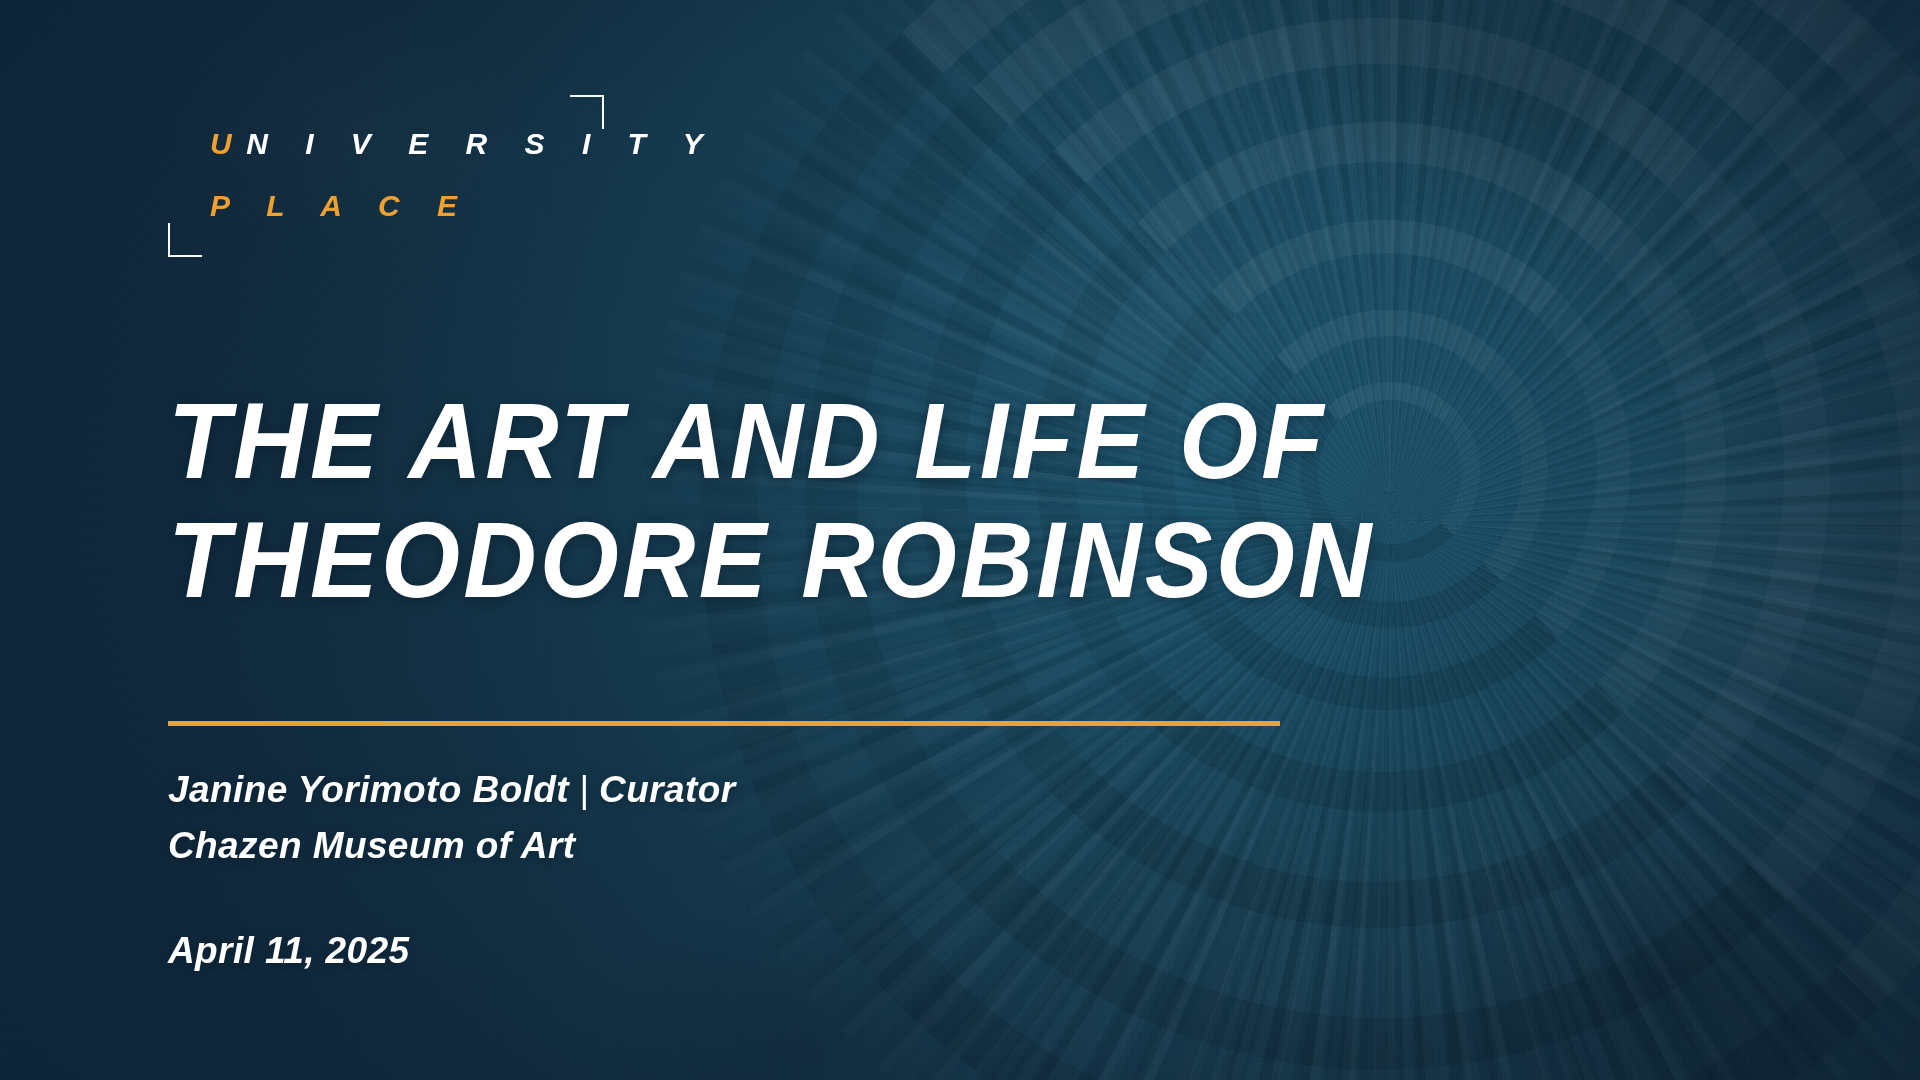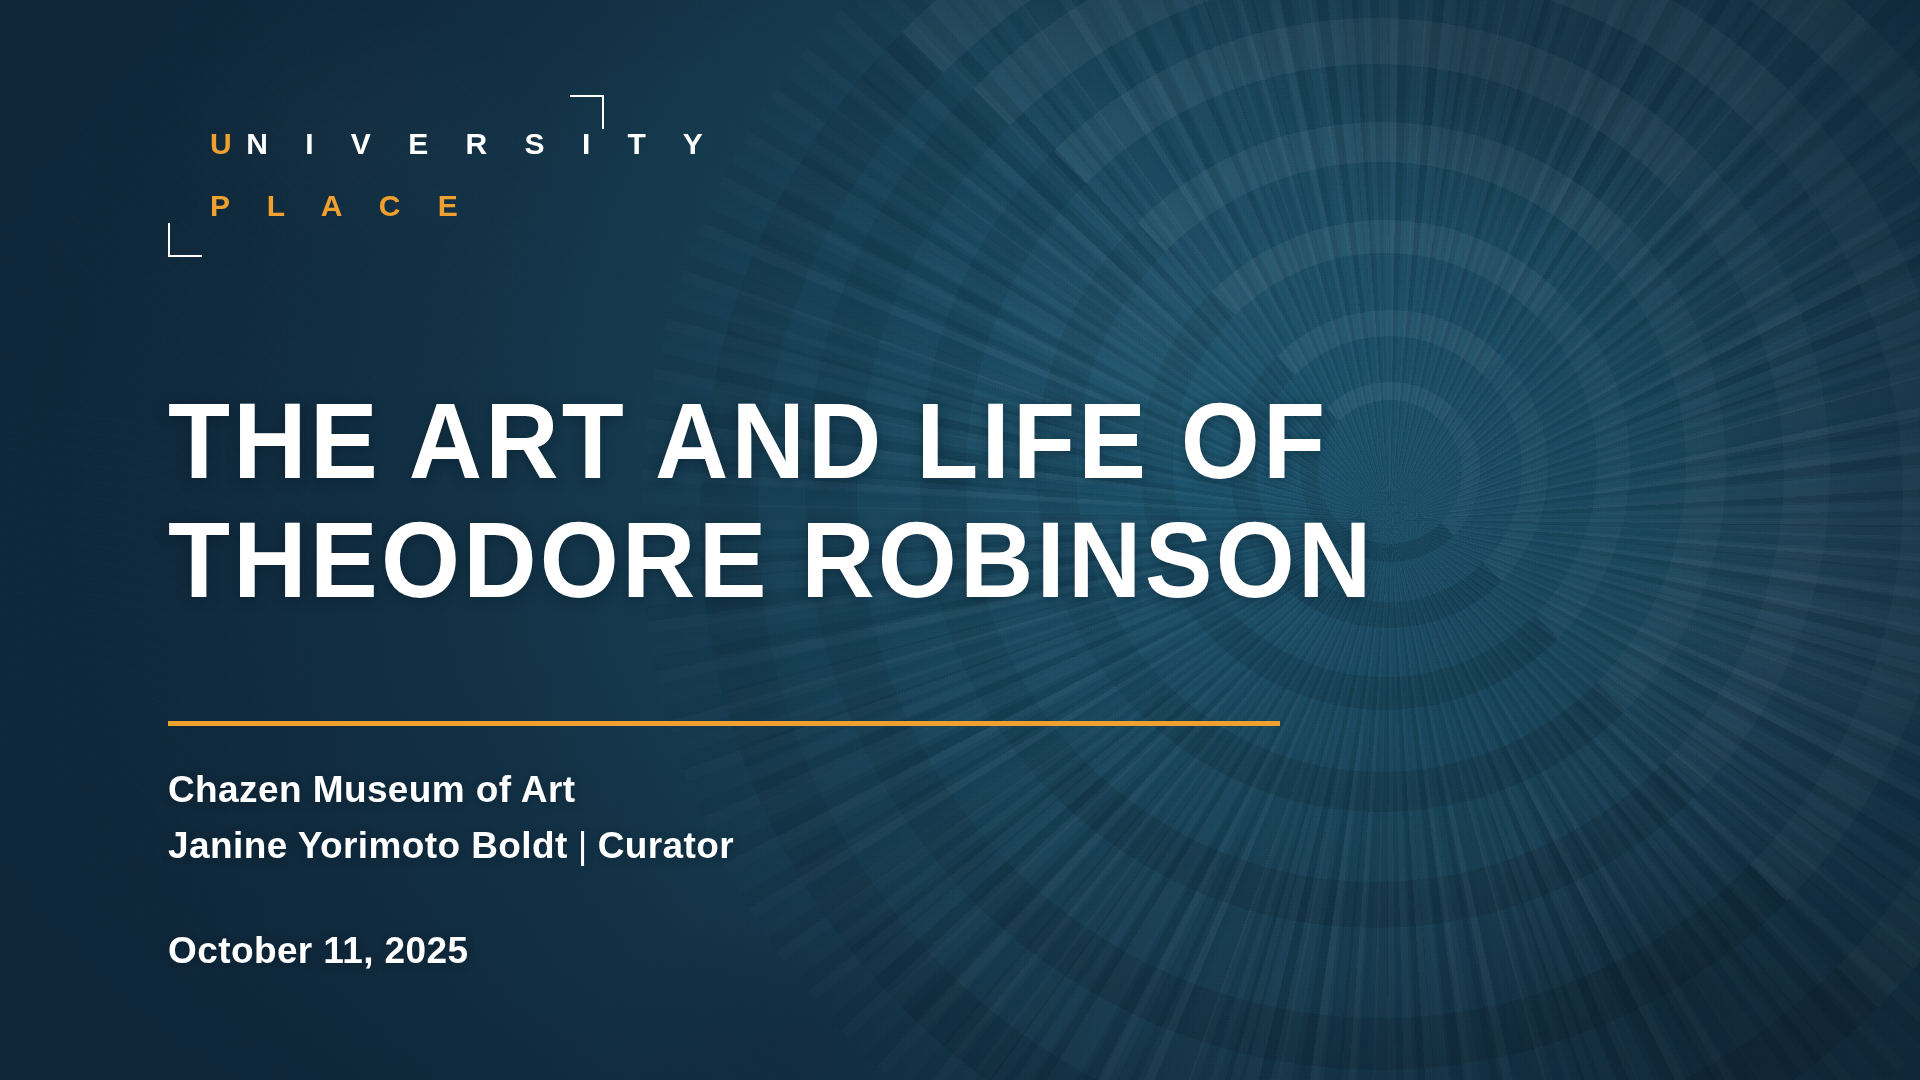--- a/index.html
+++ b/index.html
@@ -5,20 +5,21 @@
 <style>
   * { margin:0; padding:0; box-sizing:border-box; }
   html, body { width:1920px; height:1080px; overflow:hidden; background:#12293d; }
   body { font-family:"Liberation Sans", sans-serif; }
 
   #slide {
     position:relative;
     width:1920px; height:1080px;
     overflow:hidden;
     background:#b91c1c;
+    font-style:italic;
   }
 
   
   .bg-base {
     position:absolute; inset:0;
     background:
       radial-gradient(ellipse 1150px 900px at 61% 40%, #1d5670 0%, #1a4c64 28%, #174055 52%, #143449 76%, #122c3f 100%);
   }
   
   .fossil {
@@ -213,20 +214,20 @@
     </div>
 
     <h1 class="headline">
       <span class="hl">THE ART AND LIFE OF</span>
       <span class="hl">THEODORE ROBINSON</span>
     </h1>
 
     <div class="rule"></div>
 
     <div class="credits">
+      <span class="cl"><span>Janine Yorimoto Boldt</span><span class="sep">|</span><span>Curator</span></span>
       <span class="cl">Chazen Museum of Art</span>
-      <span class="cl"><span>Janine Yorimoto Boldt</span><span class="sep">|</span><span>Curator</span></span>
     </div>
 
-    <div class="date">October 11, 2025</div>
+    <div class="date">April 11, 2025</div>
 
   </div>
 </div>
 
 </body></html>

